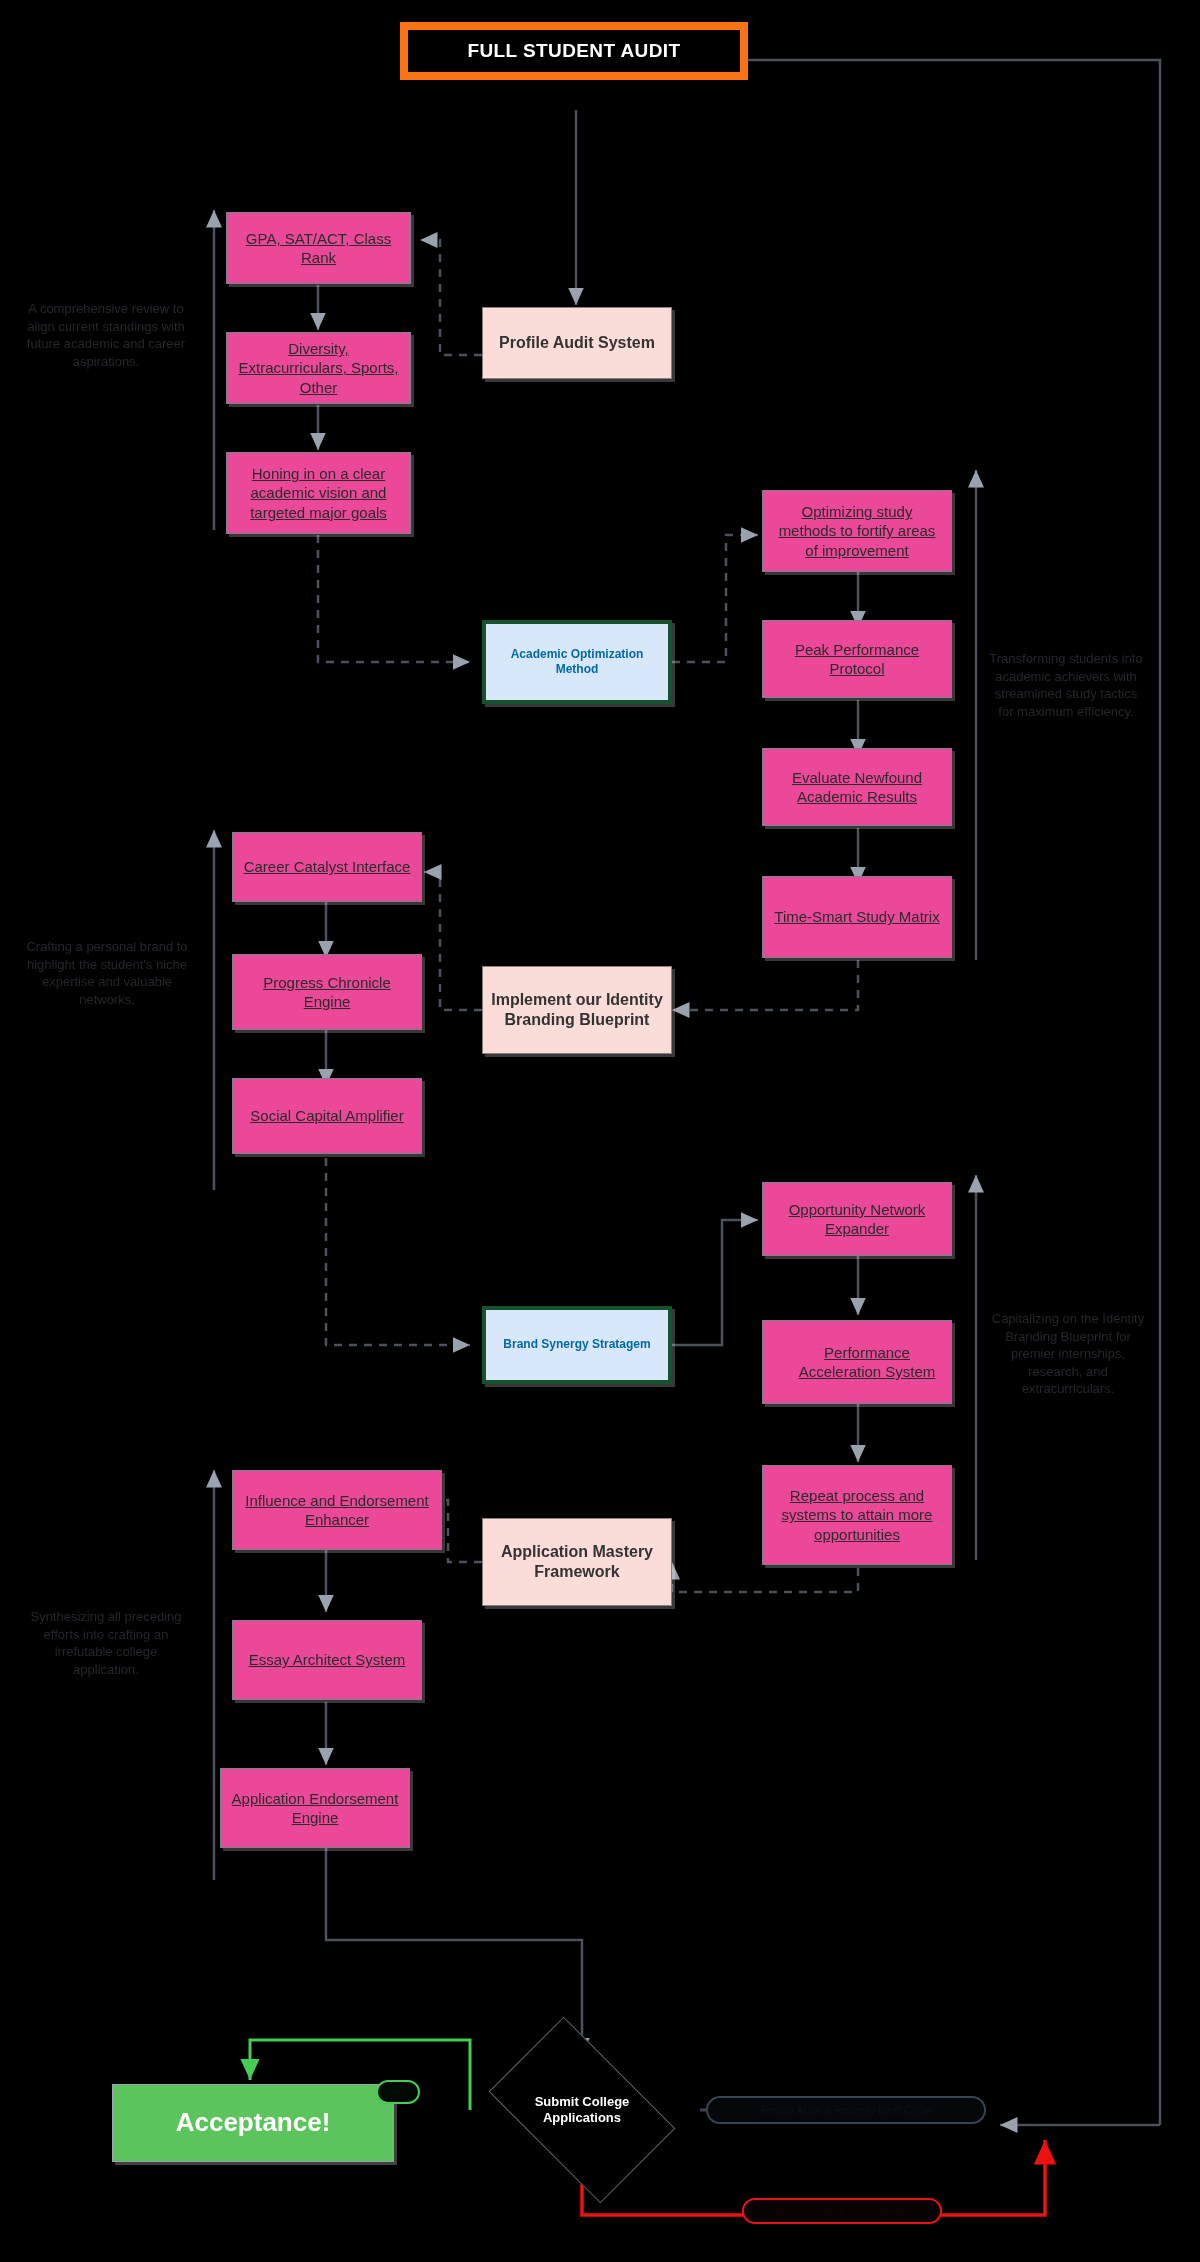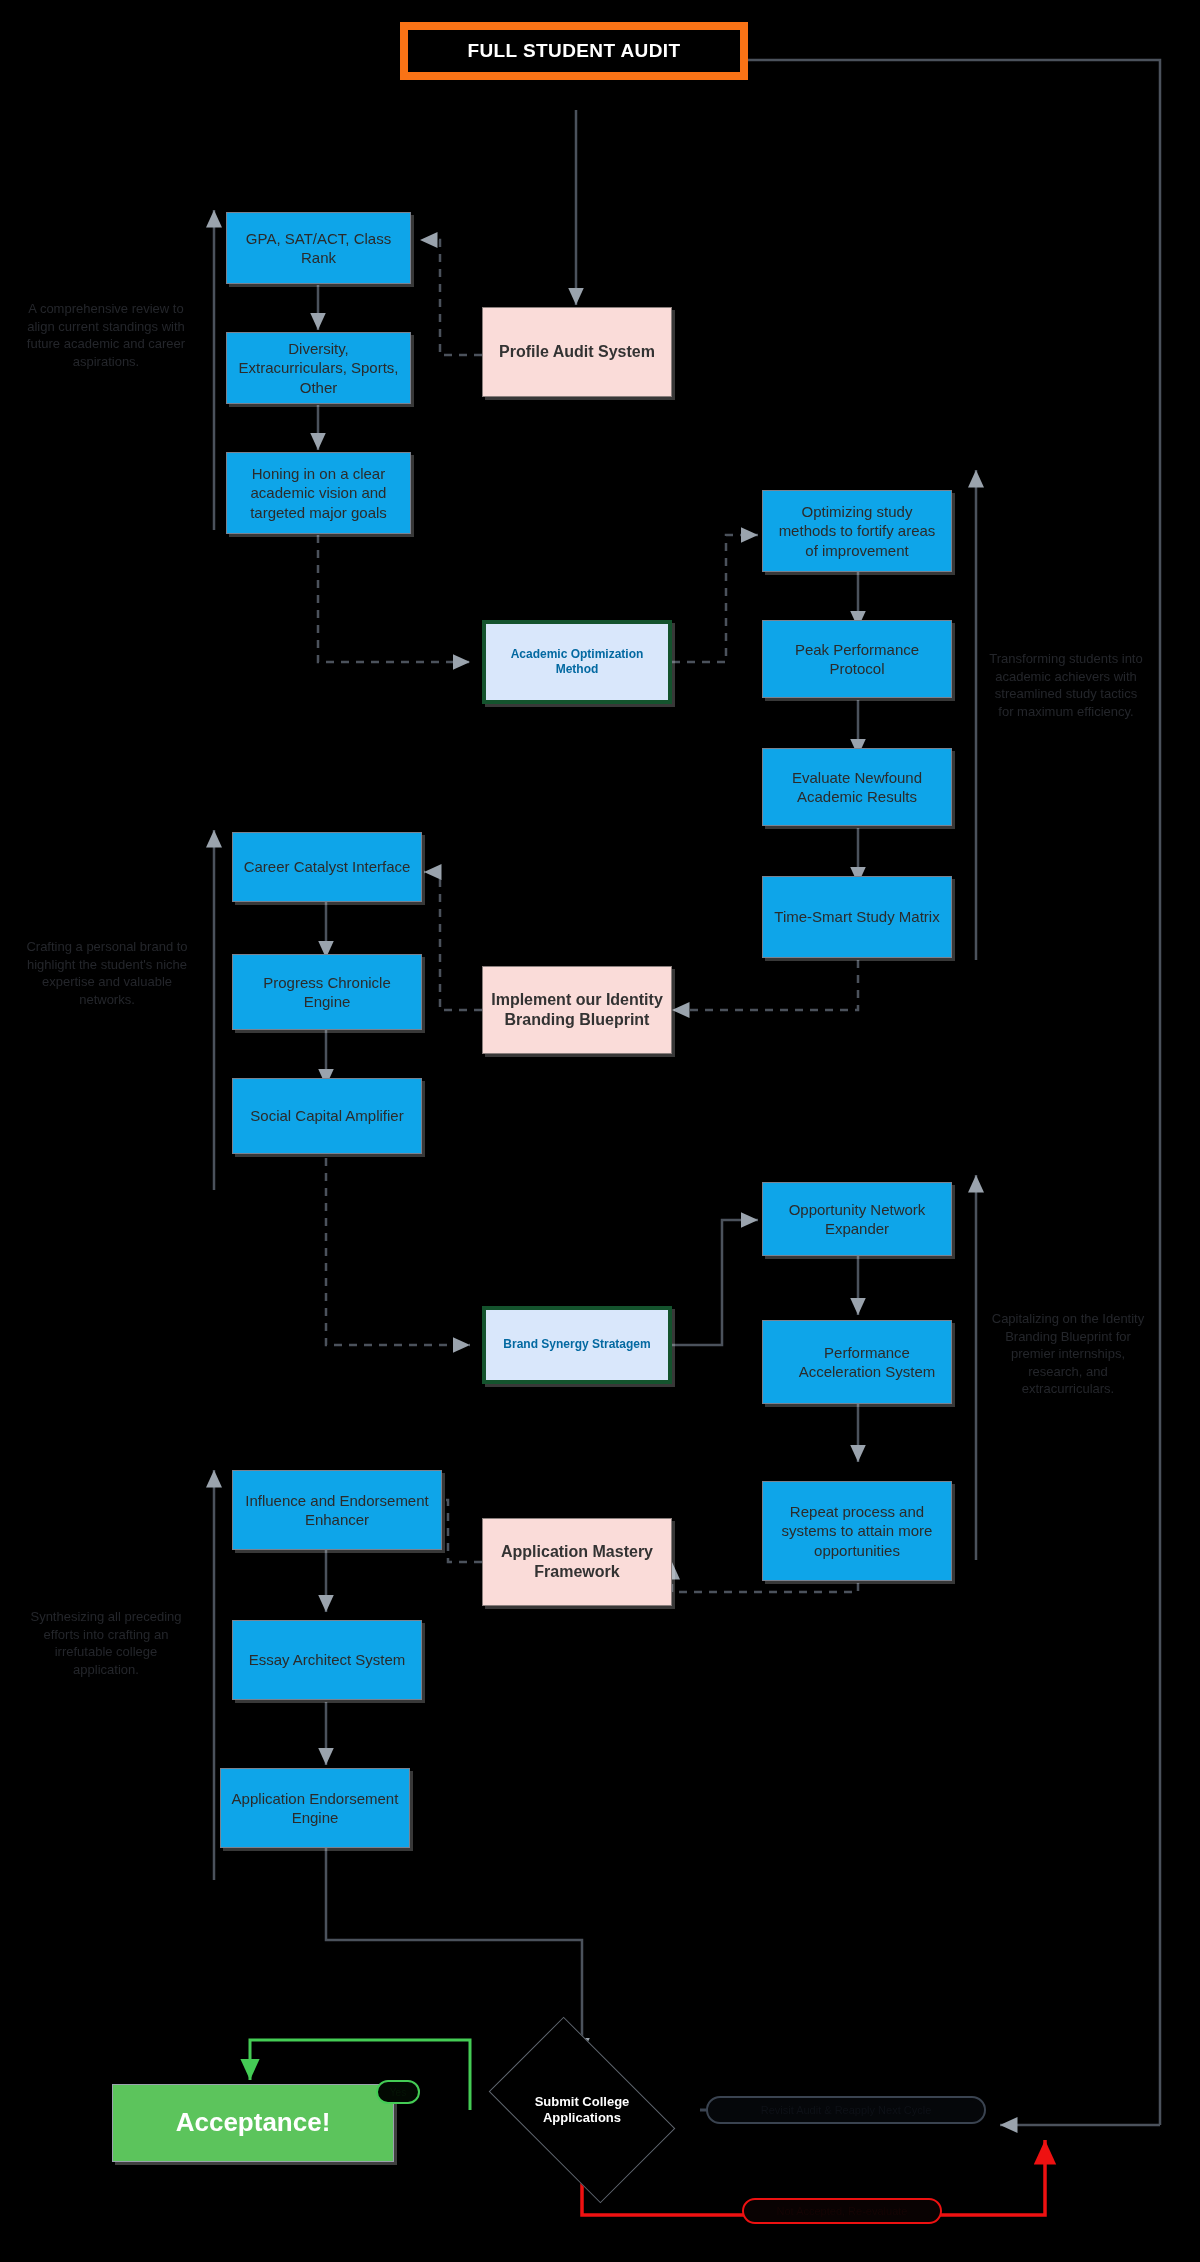--- a/index.html
+++ b/index.html
@@ -24,21 +24,21 @@
     justify-content:center;
     text-align:center;
     line-height:1.28;
     border:1px solid #6b7280;
     background:#ffffff;
     color:#2b2b2b;
     font-size:15px;
     padding:4px 8px;
     box-shadow:3px 3px 0 rgba(255,255,255,0.22);
   }
-  .node.white{background:#0ea5e9;border:1px solid #7a8290;}
+  .node.white{background:#ec4899;border:1px solid #7a8290;text-decoration:underline;}
   .node.pink{background:#fadcd9;border:1px solid #8a7f7d;font-weight:bold;color:#333;font-size:16px;}
   .node.blue{background:#d9e7fb;border:4px solid #14532d;font-weight:bold;color:#0369a1;font-size:12px;}
   .node.title{
     background:#000;border:8px solid #f97316;color:#ffffff;
     font-weight:bold;font-size:19px;letter-spacing:.4px;
     box-shadow:none;
   }
   .node.green{
     background:#5cc45c;border:1px solid #9aa3ad;color:#ffffff;
     font-weight:bold;font-size:26px;
@@ -211,21 +211,21 @@
   </svg>
 
   <div class="node title" style="left:400px;top:22px;width:348px;height:58px;">FULL STUDENT AUDIT</div>
 
   <div class="node white" style="left:226px;top:212px;width:185px;height:72px;">GPA, SAT/ACT, Class Rank</div>
 
   <div class="node white" style="left:226px;top:332px;width:185px;height:72px;">Diversity, Extracurriculars, Sports, Other</div>
 
   <div class="node white" style="left:226px;top:452px;width:185px;height:82px;">Honing in on a clear academic vision and targeted major goals</div>
 
-  <div class="node pink" style="left:482px;top:307px;width:190px;height:90px;">Profile Audit System</div>
+  <div class="node pink" style="left:482px;top:307px;width:190px;height:72px;">Profile Audit System</div>
 
   <div class="annot" style="left:22px;top:300px;width:168px;">A comprehensive review to align current standings with future academic and career aspirations.</div>
 
   <div class="node white" style="left:762px;top:490px;width:190px;height:82px;">Optimizing study methods to fortify areas of improvement</div>
 
   <div class="node white" style="left:762px;top:620px;width:190px;height:78px;">Peak Performance Protocol</div>
 
   <div class="node white" style="left:762px;top:748px;width:190px;height:78px;">Evaluate Newfound Academic Results</div>
 
   <div class="node white" style="left:762px;top:876px;width:190px;height:82px;">Time-Smart Study Matrix</div>
@@ -241,21 +241,21 @@
   <div class="node white" style="left:232px;top:954px;width:190px;height:76px;">Progress Chronicle Engine</div>
 
   <div class="node pink" style="left:482px;top:966px;width:190px;height:88px;">Implement our Identity Branding Blueprint</div>
 
   <div class="annot" style="left:22px;top:938px;width:170px;">Crafting a personal brand to highlight the student's niche expertise and valuable networks.</div>
 
   <div class="node white" style="left:762px;top:1182px;width:190px;height:74px;">Opportunity Network Expander</div>
 
   <div class="node white" style="left:762px;top:1320px;width:190px;height:84px;padding-left:28px;">Performance Acceleration System</div>
 
-  <div class="node white" style="left:762px;top:1465px;width:190px;height:100px;margin-top:16px;">Repeat process and systems to attain more opportunities</div>
+  <div class="node white" style="left:762px;top:1465px;width:190px;height:100px;">Repeat process and systems to attain more opportunities</div>
 
   <div class="node blue" style="left:482px;top:1306px;width:190px;height:78px;">Brand Synergy Stratagem</div>
 
   <div class="annot" style="left:986px;top:1310px;width:164px;">Capitalizing on the Identity Branding Blueprint for premier internships, research, and extracurriculars.</div>
 
   <div class="node white" style="left:232px;top:1470px;width:210px;height:80px;">Influence and Endorsement Enhancer</div>
 
   <div class="node white" style="left:232px;top:1620px;width:190px;height:80px;">Essay Architect System</div>
 
   <div class="node white" style="left:220px;top:1768px;width:190px;height:80px;">Application Endorsement Engine</div>

